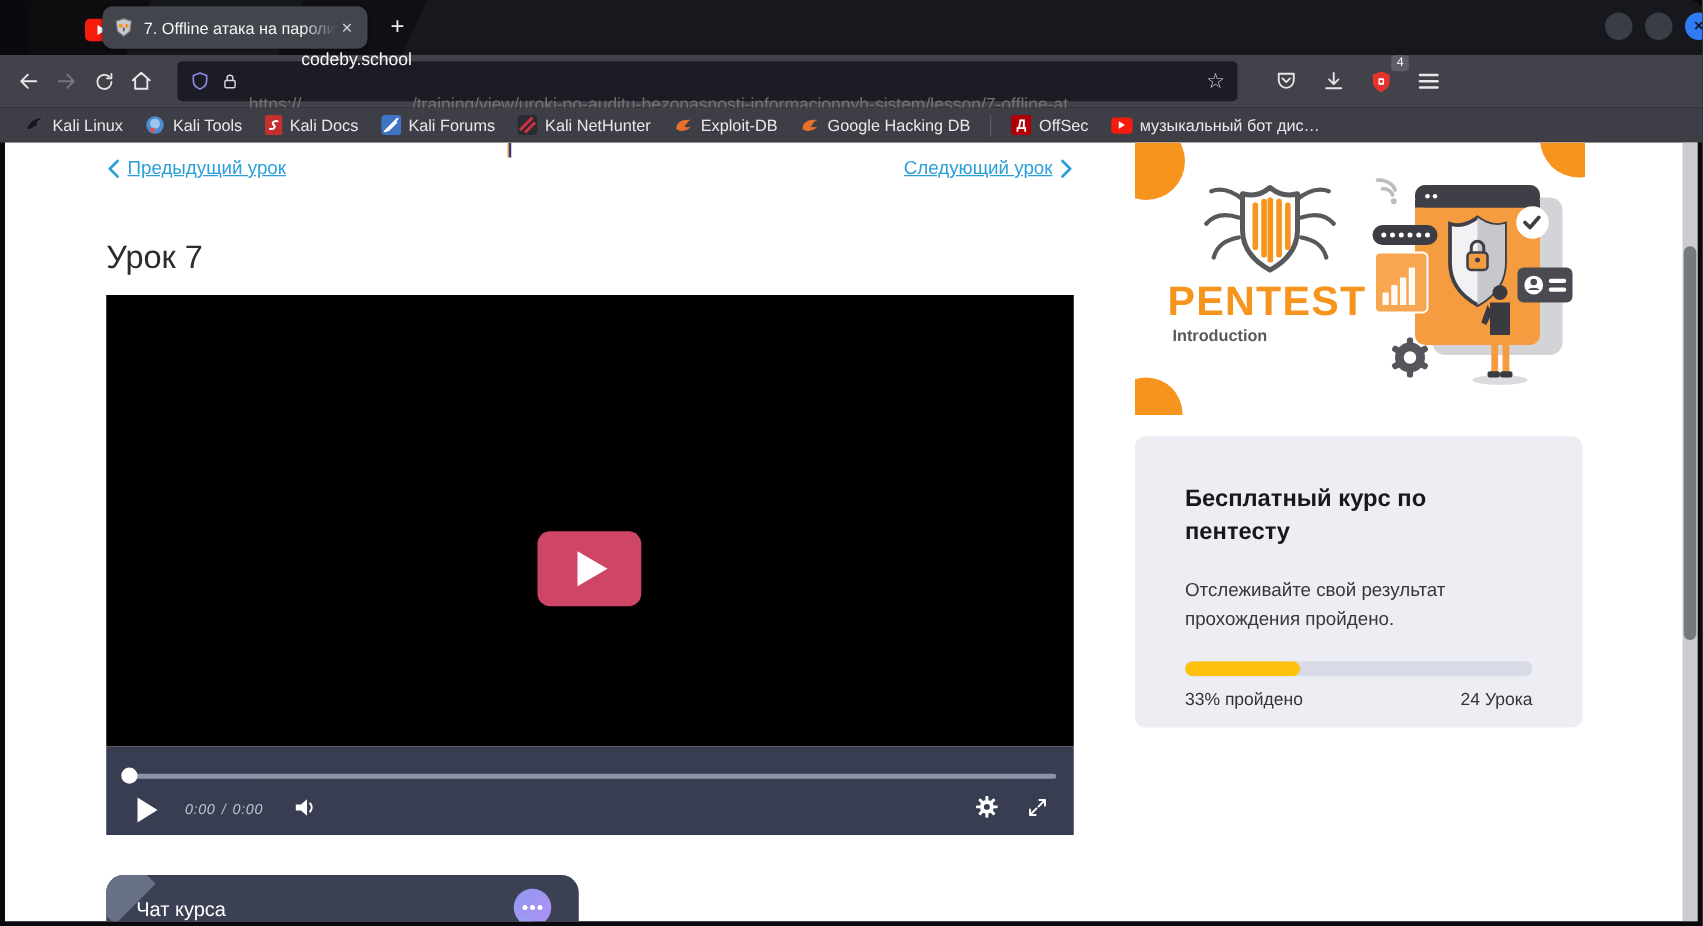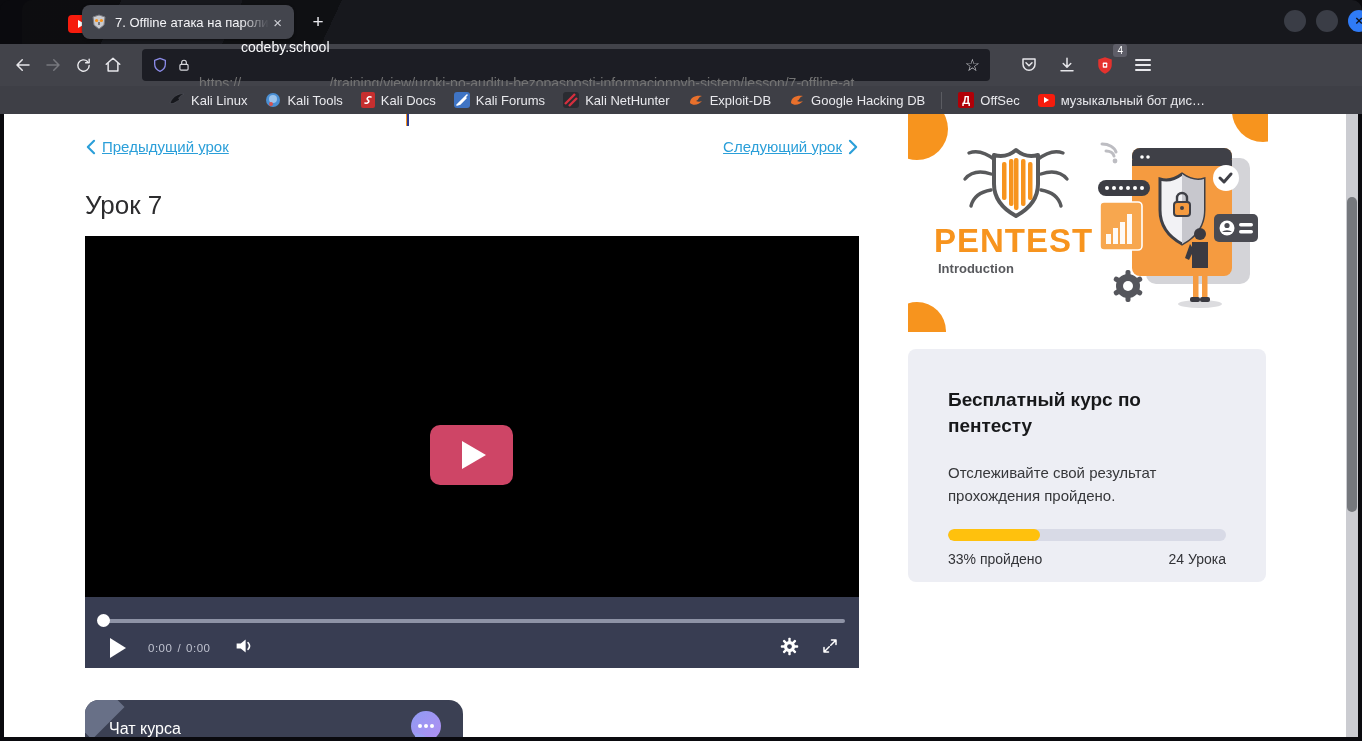--- a/index.html
+++ b/index.html
@@ -31,44 +31,44 @@
   .url-text .dim { color:#737373;margin-top:36px; }
   .url-text .dom { color:#fafafc; }
   .star { color:#d6d7dc; font-size:17px; margin-left:6px; }
   .right-tools { display:flex; align-items:center; gap:8px; margin-left:24px; }
   .ext-wrap { position:relative; }
   .badge { position:absolute; top:-6px; right:-7px; background:#5e5e68; color:#fff; font-size:10px; padding:1px 4px; border-radius:3px; }
   .burger { display:flex; flex-direction:column; gap:3px; }
   .burger i { display:block; width:16px; height:2px; background:#e8e8ec; border-radius:1px; }
 
   
-  .bmbar { position:absolute; left:0; top:86px; width:100%; height:28px; background:#3e3f46; display:flex; align-items:center; padding-left:12px; gap:2px;justify-content:center; }
+  .bmbar { position:absolute; left:0; top:86px; width:100%; height:28px; background:#3e3f46; display:flex; align-items:center; padding-left:12px; gap:2px; }
   .bm { display:flex; align-items:center; gap:6px; padding:3px 8px; border-radius:3px; color:#e9e9ed; font-size:13px; white-space:nowrap; }
   .bm svg, .bm .gly { flex:0 0 auto; }
   .bmsep { width:1px; height:17px; background:#5b5c62; margin:0 6px; }
   .offsec-gly { width:16px; height:16px; background:#b00007; color:#fff; border-radius:2px; font-size:11px; font-weight:bold; text-align:center; line-height:16px; }
   .ytb { width:17px; height:13px; background:#f61c0d; border-radius:3px; position:relative; }
   .ytb::after { content:""; position:absolute; left:6px; top:3.5px; border-left:5px solid #fff; border-top:3px solid transparent; border-bottom:3px solid transparent; }
 
   
   .viewport { position:absolute; left:4px; top:114px; width:1354px; height:623px; background:#fff; overflow:hidden; }
 
   .logo-tick { position:absolute; left:402px; top:0; width:3px; height:12px; background:linear-gradient(to right,#f7941e 0 50%, #2b3990 50%); }
 
-  .lesson-nav { position:absolute; left:81px; top:24px; width:774px; display:flex; justify-content:space-between; align-items:center; }
+  .lesson-nav { position:absolute; left:81px; top:12px; width:774px; display:flex; justify-content:space-between; align-items:center; }
   .lnav { display:flex; align-items:center; gap:6px; color:#2b9fd9; font-size:15px; }
   .lnav span { text-decoration:underline; }
   .lesson-heading { position:absolute; left:81px; top:76px; font-size:26px; color:#2c2c2e; }
 
   
   .player { position:absolute; left:81px; top:122px; width:774px; height:432px; }
   .screen { position:absolute; inset:0 0 71px 0; background:#000; }
   .bigplay { position:absolute; left:345px; top:189px; width:83px; height:60px; background:#ce4566; border-radius:10px; }
   .bigplay::after { content:""; position:absolute; left:32px; top:16px; border-left:24px solid #fff; border-top:14px solid transparent; border-bottom:14px solid transparent; }
-  .controls { position:absolute; left:0; bottom:0; width:100%; height:71px; background:#383d52; }
+  .controls { position:absolute; left:0; bottom:0; width:100%; height:71px; background:#383d52;font-style:italic; }
   .track { position:absolute; left:16px; right:14px; top:22px; height:4px; background:#8e93a6; border-radius:2px; }
   .knob { position:absolute; left:12px; top:17px; width:13px; height:13px; background:#fff; border-radius:50%; }
   .ctl-row { position:absolute; left:0; right:0; top:34px; height:34px; display:flex; align-items:center; }
   .cplay { margin-left:25px; border-left:16px solid #fff; border-top:10px solid transparent; border-bottom:10px solid transparent; }
   .ctime { margin-left:22px; color:#bfc2cf; font-size:11.5px; letter-spacing:.5px; display:flex; gap:5px; }
   .cvol { margin-left:24px; }
   .cright { margin-left:auto; display:flex; align-items:center; gap:22px; margin-right:20px; }
 
   
   .chat { position:absolute; left:81px; top:586px; width:378px; height:70px; background:#3b4053; border-radius:14px 14px 0 0; overflow:hidden; }

